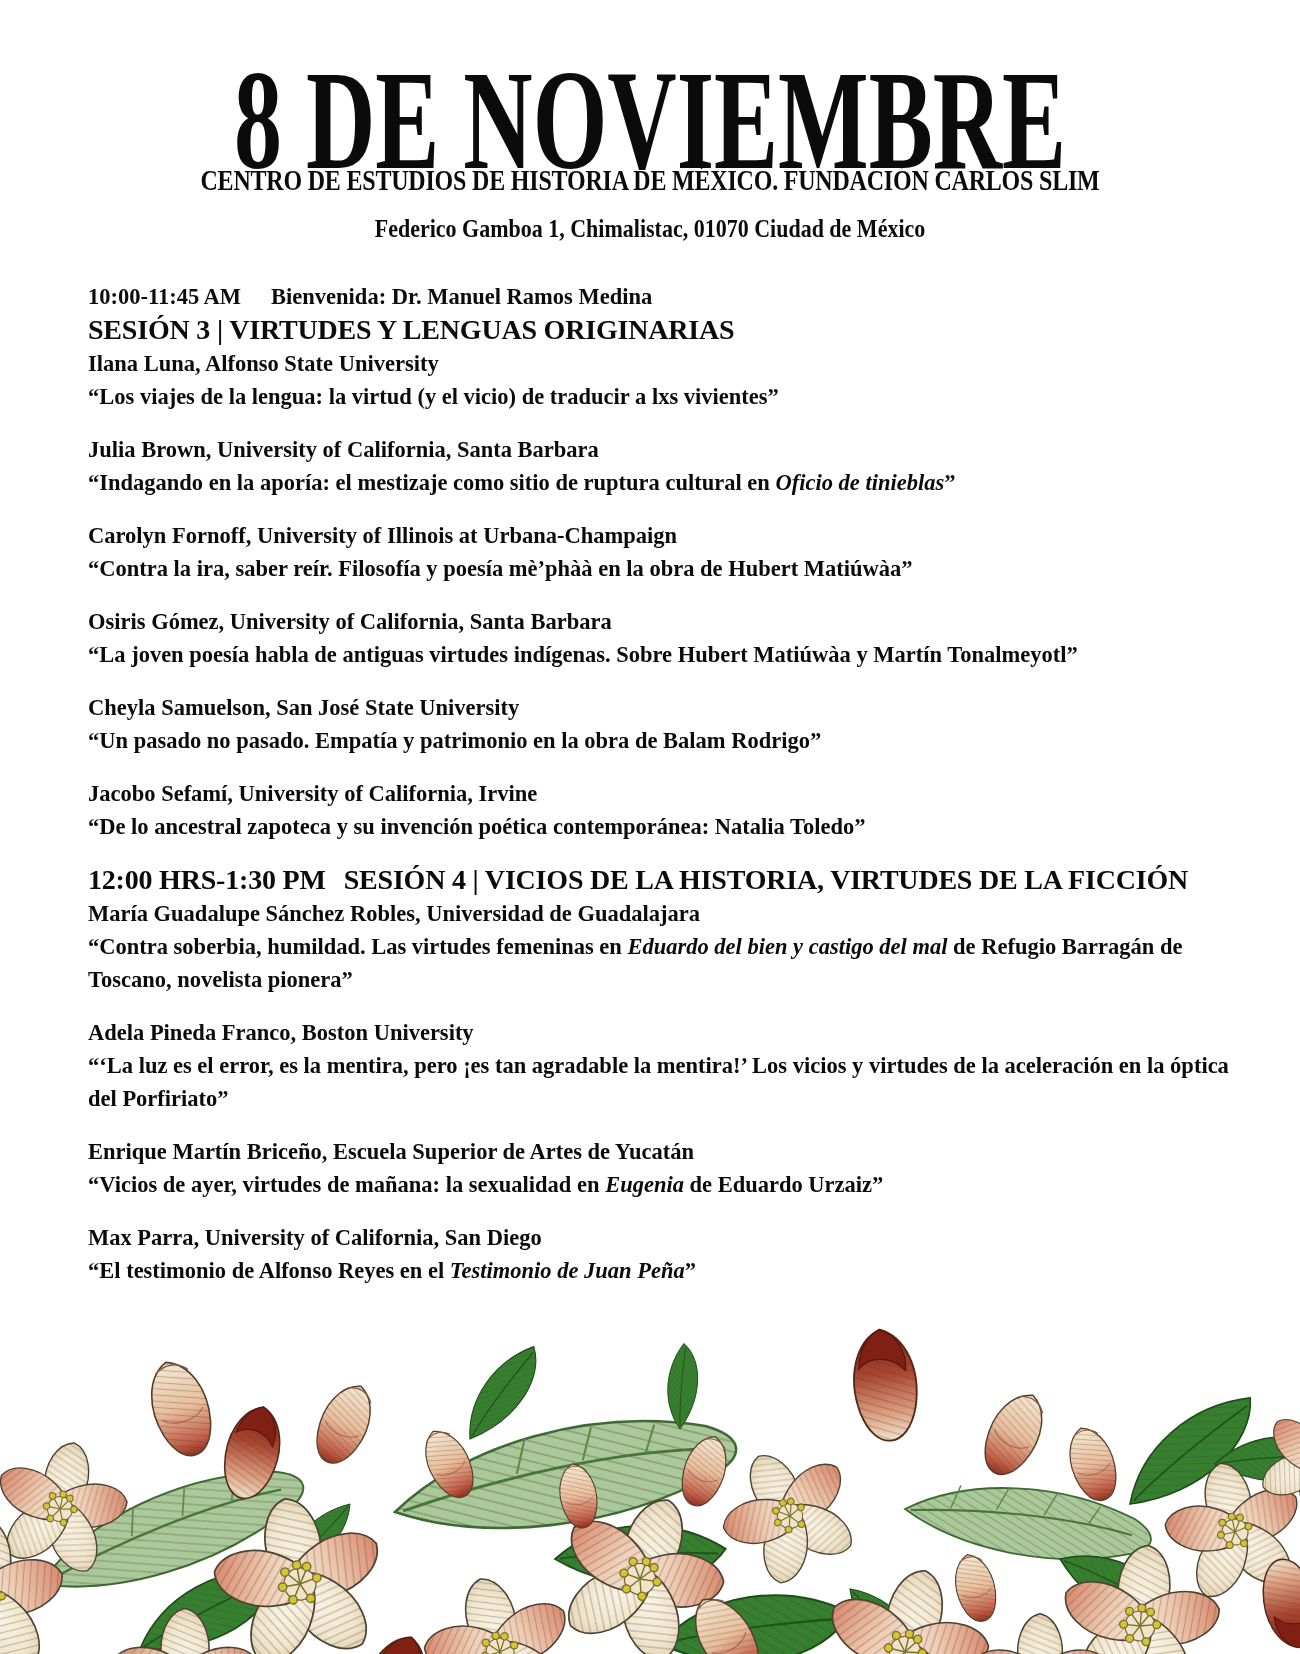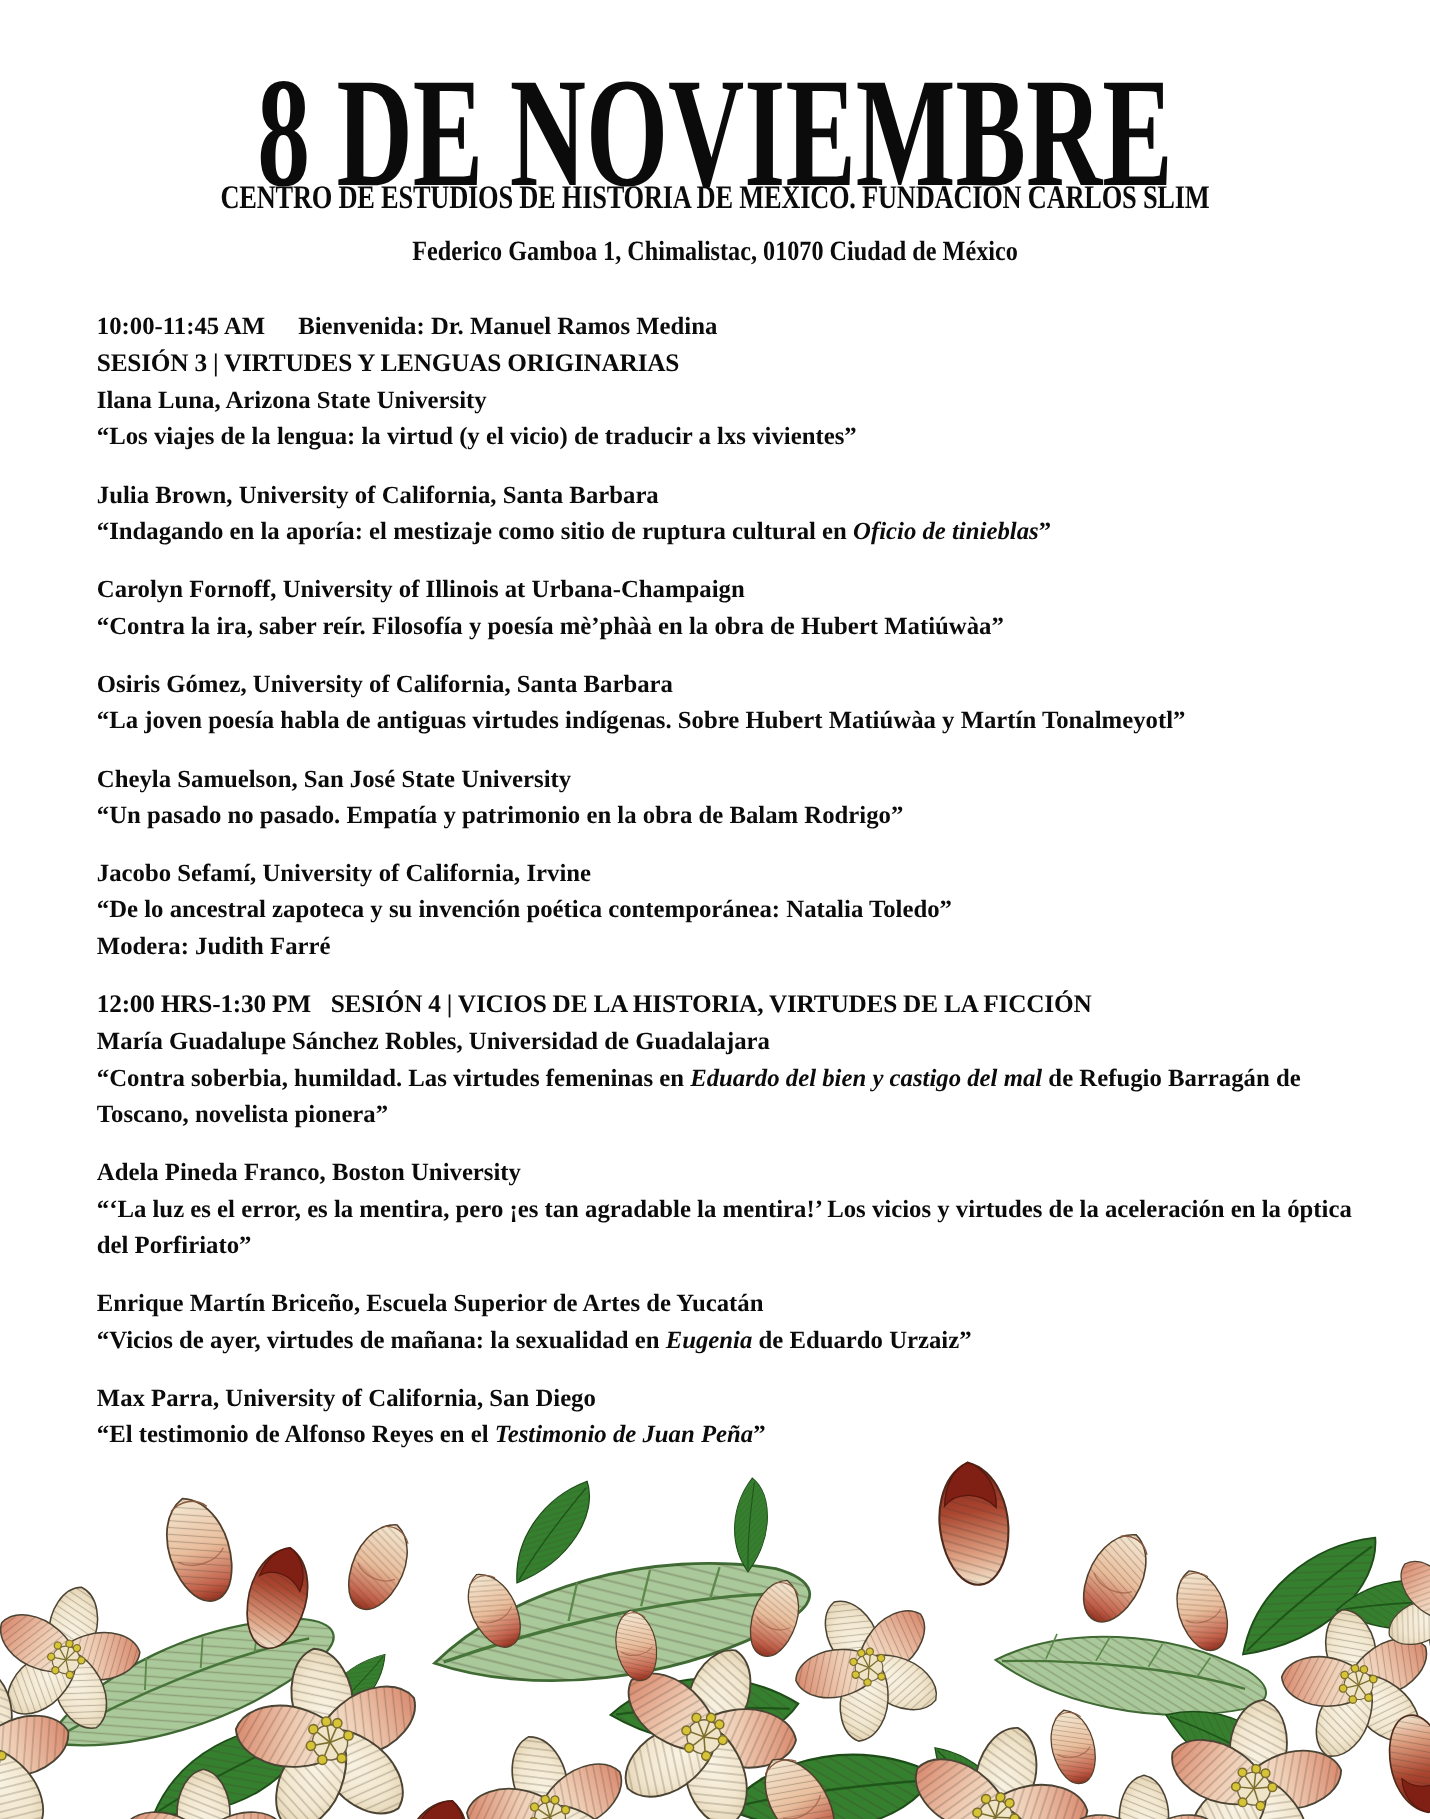--- a/index.html
+++ b/index.html
@@ -27,21 +27,21 @@
     transform:scaleY(1.15);transform-origin:center top;
   }
   
   .program{
     position:absolute;left:88px;right:67px;top:280px;z-index:2;
     font-size:22.5px;font-weight:700;line-height:33px;
   }
   .program p{margin:0;}
   .welcome{margin:0 0 24px 0;}
   .wel-text{margin-left:30px;}
-  .session-head{font-size:23px;line-height:34px;margin:0 0 26px 0;letter-spacing:-0.2px;}
+  .session-head{font-size:28px;line-height:34px;margin:0 0 26px 0;letter-spacing:-0.2px;}
   .s4-label{margin-left:18px;}
   .entry{margin:0 0 20px 0;}
   .paper em{text-align:center;}
   
   .floral{position:absolute;left:0;bottom:0;width:1300px;height:400px;z-index:3;}
 </style>
 </head>
 <body>
 
 <div class="page">
@@ -52,21 +52,21 @@
     <p class="address">Federico Gamboa 1, Chimalistac, 01070 Ciudad de México</p>
   </div>
 
   <div class="program">
 
     <p class="welcome"><span>10:00-11:45 AM</span><span class="wel-text">Bienvenida:  Dr. Manuel Ramos Medina</span></p>
 
     <p class="session-head">SESIÓN 3 | VIRTUDES Y LENGUAS ORIGINARIAS</p>
 
     <div class="entry">
-      <p class="speaker">Ilana Luna, Arizona State University</p>
+      <p class="speaker">Ilana Luna, Alfonso State University</p>
       <p class="paper"><span>“Los viajes de la lengua: la virtud (y el vicio) de traducir a lxs vivientes”</span><em></em><span></span></p>
     </div>
 
     <div class="entry">
       <p class="speaker">Julia Brown, University of California, Santa Barbara</p>
       <p class="paper"><span>“Indagando en la aporía: el mestizaje como sitio de ruptura cultural en </span><em>Oficio de tinieblas</em><span>”</span></p>
     </div>
 
     <div class="entry">
       <p class="speaker">Carolyn Fornoff, University of Illinois at Urbana-Champaign</p>
@@ -79,21 +79,20 @@
     </div>
 
     <div class="entry">
       <p class="speaker">Cheyla Samuelson, San José State University</p>
       <p class="paper"><span>“Un pasado no pasado. Empatía y patrimonio en la obra de Balam Rodrigo”</span><em></em><span></span></p>
     </div>
 
     <div class="entry">
       <p class="speaker">Jacobo Sefamí, University of California, Irvine</p>
       <p class="paper"><span>“De lo ancestral zapoteca y su invención poética contemporánea: Natalia Toledo”</span><em></em><span></span></p>
-      <p class="moderator">Modera: Judith Farré</p>
     </div>
 
     <p class="session-head"><span>12:00 HRS-1:30 PM</span><span class="s4-label">SESIÓN 4  | VICIOS DE LA HISTORIA, VIRTUDES DE LA FICCIÓN</span></p>
 
     <div class="entry">
       <p class="speaker">María Guadalupe Sánchez Robles, Universidad de Guadalajara</p>
       <p class="paper"><span>“Contra soberbia, humildad. Las virtudes femeninas en </span><em>Eduardo del bien y castigo del mal</em><span> de Refugio Barragán de Toscano, novelista pionera”</span></p>
     </div>
 
     <div class="entry">

